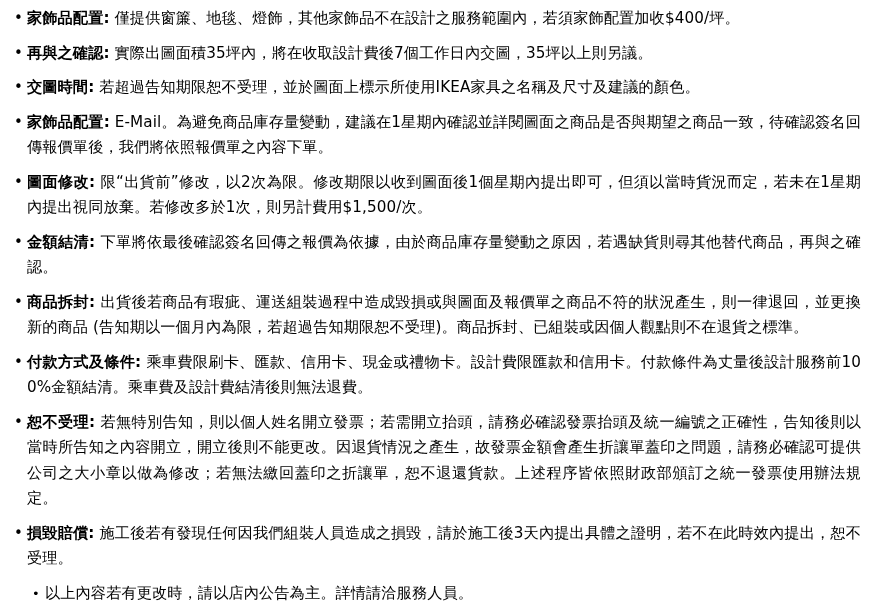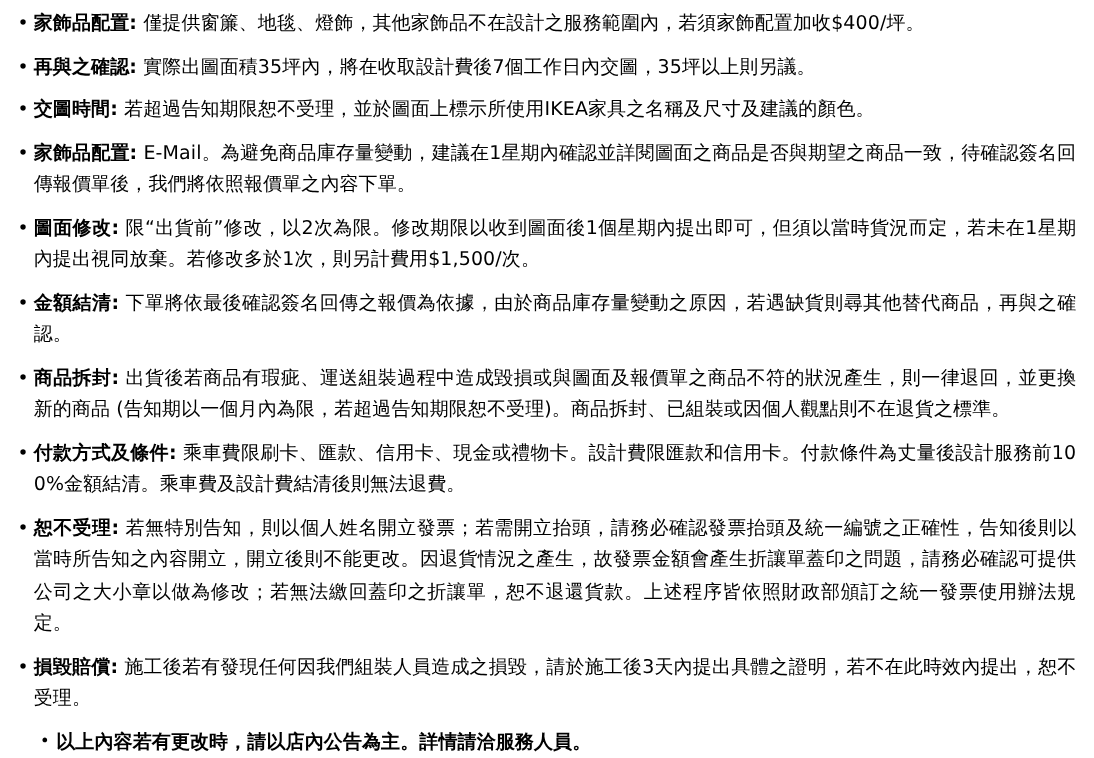--- a/index.html
+++ b/index.html
@@ -43,21 +43,21 @@
   .label {
     font-weight: bold;
   }
   .footer-item {
     display: flex;
     align-items: flex-start;
     margin-top: 7px;
     padding-left: 18px;
   }
   .footer-item .body-text {
-    font-weight: bold;
+    font-weight: normal;
   }
   .footer-item .bullet {
     font-size: 13px;
   }
 </style>
 </head>
 <body>
 
 <div class="doc">
 

